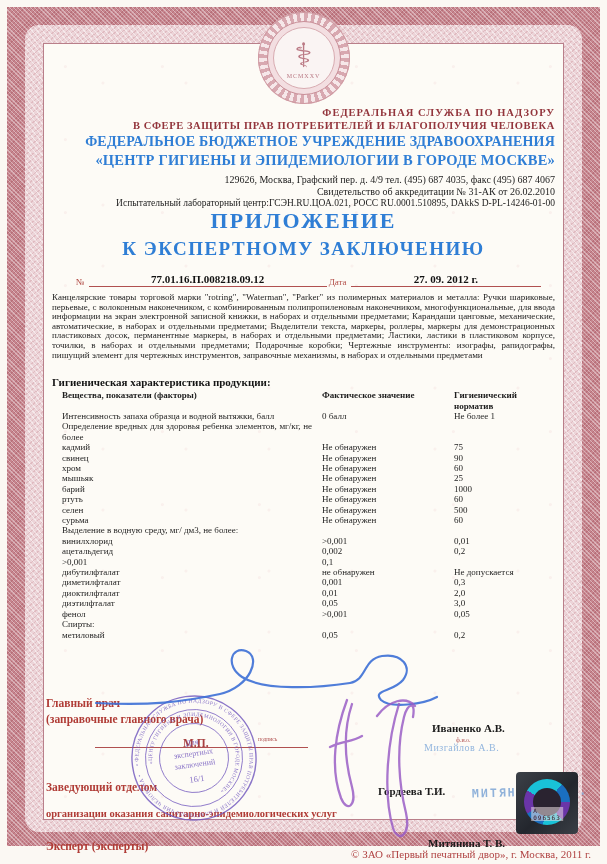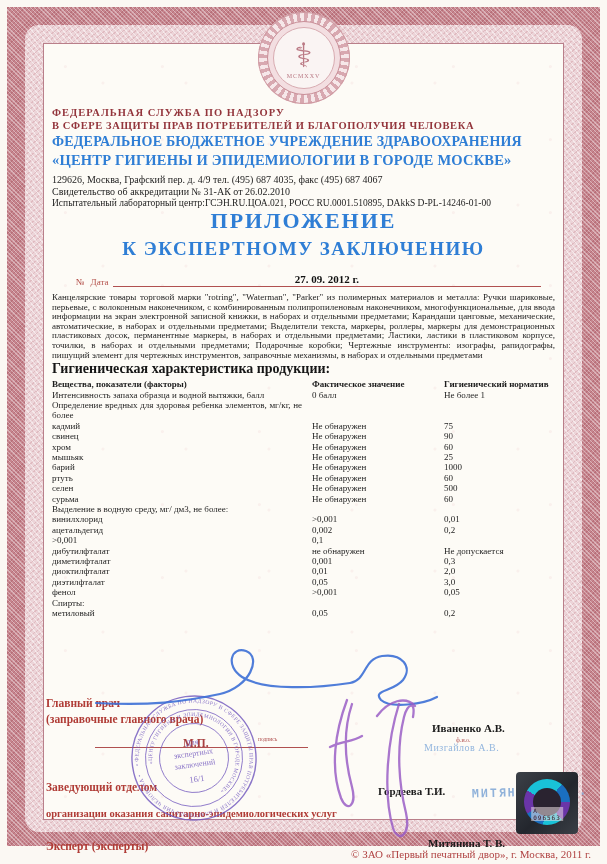--- a/index.html
+++ b/index.html
@@ -36,21 +36,21 @@
   .emblem-mid { position:absolute; inset:9px; border-radius:50%; background:#f3dee1;
     border:1px solid #c98f98; }
   .emblem-core { position:absolute; inset:15px; border-radius:50%; background:#faf4f3;
     border:1px solid #d8abb1; display:flex; flex-direction:column; align-items:center;
     justify-content:center; }
   .emblem-glyph { font-family:"DejaVu Sans", sans-serif; font-size:34px; line-height:1;
     color:#bb7a85; }
   .emblem-year { font-size:6px; letter-spacing:1px; color:#b97883; margin-top:1px; }
 
   
-  .hdr { text-align:left; }
+  .hdr { text-align:right; }
   .hdr-block { padding-top:63px; }
   .hdr-red1 { font-weight:bold; font-size:10.5px; letter-spacing:1px; color:#93353c; }
   .hdr-red2 { font-weight:bold; font-size:10.5px; letter-spacing:.6px; color:#93353c; margin-top:2px; }
   .hdr-org1 { font-weight:bold; font-size:14px; color:#2f7ed5; margin-top:3px; letter-spacing:.2px; }
   .hdr-org2 { font-weight:bold; font-size:14.5px; color:#2f7ed5; margin-top:2px; letter-spacing:.2px; }
   .hdr-addr { font-size:10px; margin-top:5px; color:#1d1d1d; }
   .hdr-accr { font-size:10px; margin-top:1px; color:#1d1d1d; }
   .hdr-lab  { font-size:9.5px; margin-top:1px; color:#1d1d1d; }
 
   .title { text-align:center; color:#2f7ed5; font-weight:bold; }
@@ -58,25 +58,25 @@
   .title-2 { font-size:19px; letter-spacing:1.5px; margin-top:4px; }
 
   .meta-row { display:flex; align-items:flex-end; margin-top:13px; padding:0 14px 0 22px; }
   .meta-label { font-size:9px; color:#b4504a; padding:0 4px 0 2px; }
   .meta-value { font-weight:bold; font-size:11px; text-align:center; color:#111;
     border-bottom:1px solid #b05050; padding-bottom:1px; }
   .meta-num  { flex:1.25; }
   .meta-date { flex:1; }
 
   .desc { margin-top:6px; font-size:9px; line-height:9.6px; text-align:justify; color:#1e1e1e; }
-  .section-title { margin-top:1px; font-weight:bold; font-size:14px; color:#151515; }
+  .section-title { margin-top:16px; font-weight:bold; font-size:11px; color:#151515; }
 
   
   .table { margin-top:2px; }
-  .trow { display:grid; grid-template-columns:260px 132px auto; }
+  .trow { display:grid; grid-template-columns:260px 132px auto;margin-left:10px; }
   .tcell { font-size:9px; line-height:10.4px; color:#1e1e1e; }
   .tcell.name { text-align:justify; padding-right:10px; }
   .th { font-weight:bold; }
 
   
   .overlay { position:absolute; inset:0; z-index:5; pointer-events:none;margin-top:48px; }
   .ov { position:absolute; white-space:nowrap; }
   .red-role { font-weight:bold; font-size:11.5px; color:#b03c36; }
   .red-small { font-size:5.5px; color:#b05050; }
   .sig-line { height:1px; background:#b05050; }
@@ -124,20 +124,21 @@
       <div class="hdr-lab">Испытательный лабораторный центр:ГСЭН.RU.ЦОА.021, РОСС RU.0001.510895, DAkkS D-PL-14246-01-00</div>
     </div>
 
     <div class="title">
       <div class="title-1">ПРИЛОЖЕНИЕ</div>
       <div class="title-2">К ЭКСПЕРТНОМУ ЗАКЛЮЧЕНИЮ</div>
     </div>
 
     <div class="meta-row">
       <span class="meta-label">№</span>
+      <span class="meta-value meta-num">77.01.16.П.008218.09.12</span>
       <span class="meta-label">Дата</span>
       <span class="meta-value meta-date">27. 09. 2012 г.</span>
     </div>
 
     <div class="desc">Канцелярские товары торговой марки "rotring", "Waterman",  "Parker" из полимерных материалов и металла: Ручки шариковые, перьевые, с волоконным наконечником, с комбинированным полипропиленовым наконечником, многофункциональные, для ввода информации на экран электронной записной книжки, в наборах и отдельными предметами; Карандаши цанговые, механические, автоматические, в наборах и отдельными предметами; Выделители текста, маркеры, роллеры, маркеры для демонстрационных пластиковых досок, перманентные маркеры, в наборах и отдельными предметами; Ластики, ластики в пластиковом корпусе, точилки, в наборах и отдельными предметами; Подарочные коробки; Чертежные инструменты: изографы, рапидографы, пишущий элемент для чертежных инструментов, заправочные механизмы, в наборах и отдельными предметами</div>
 
     <div class="section-title">Гигиеническая характеристика продукции:</div>
 
     <div class="table">
       <div class="trow">

